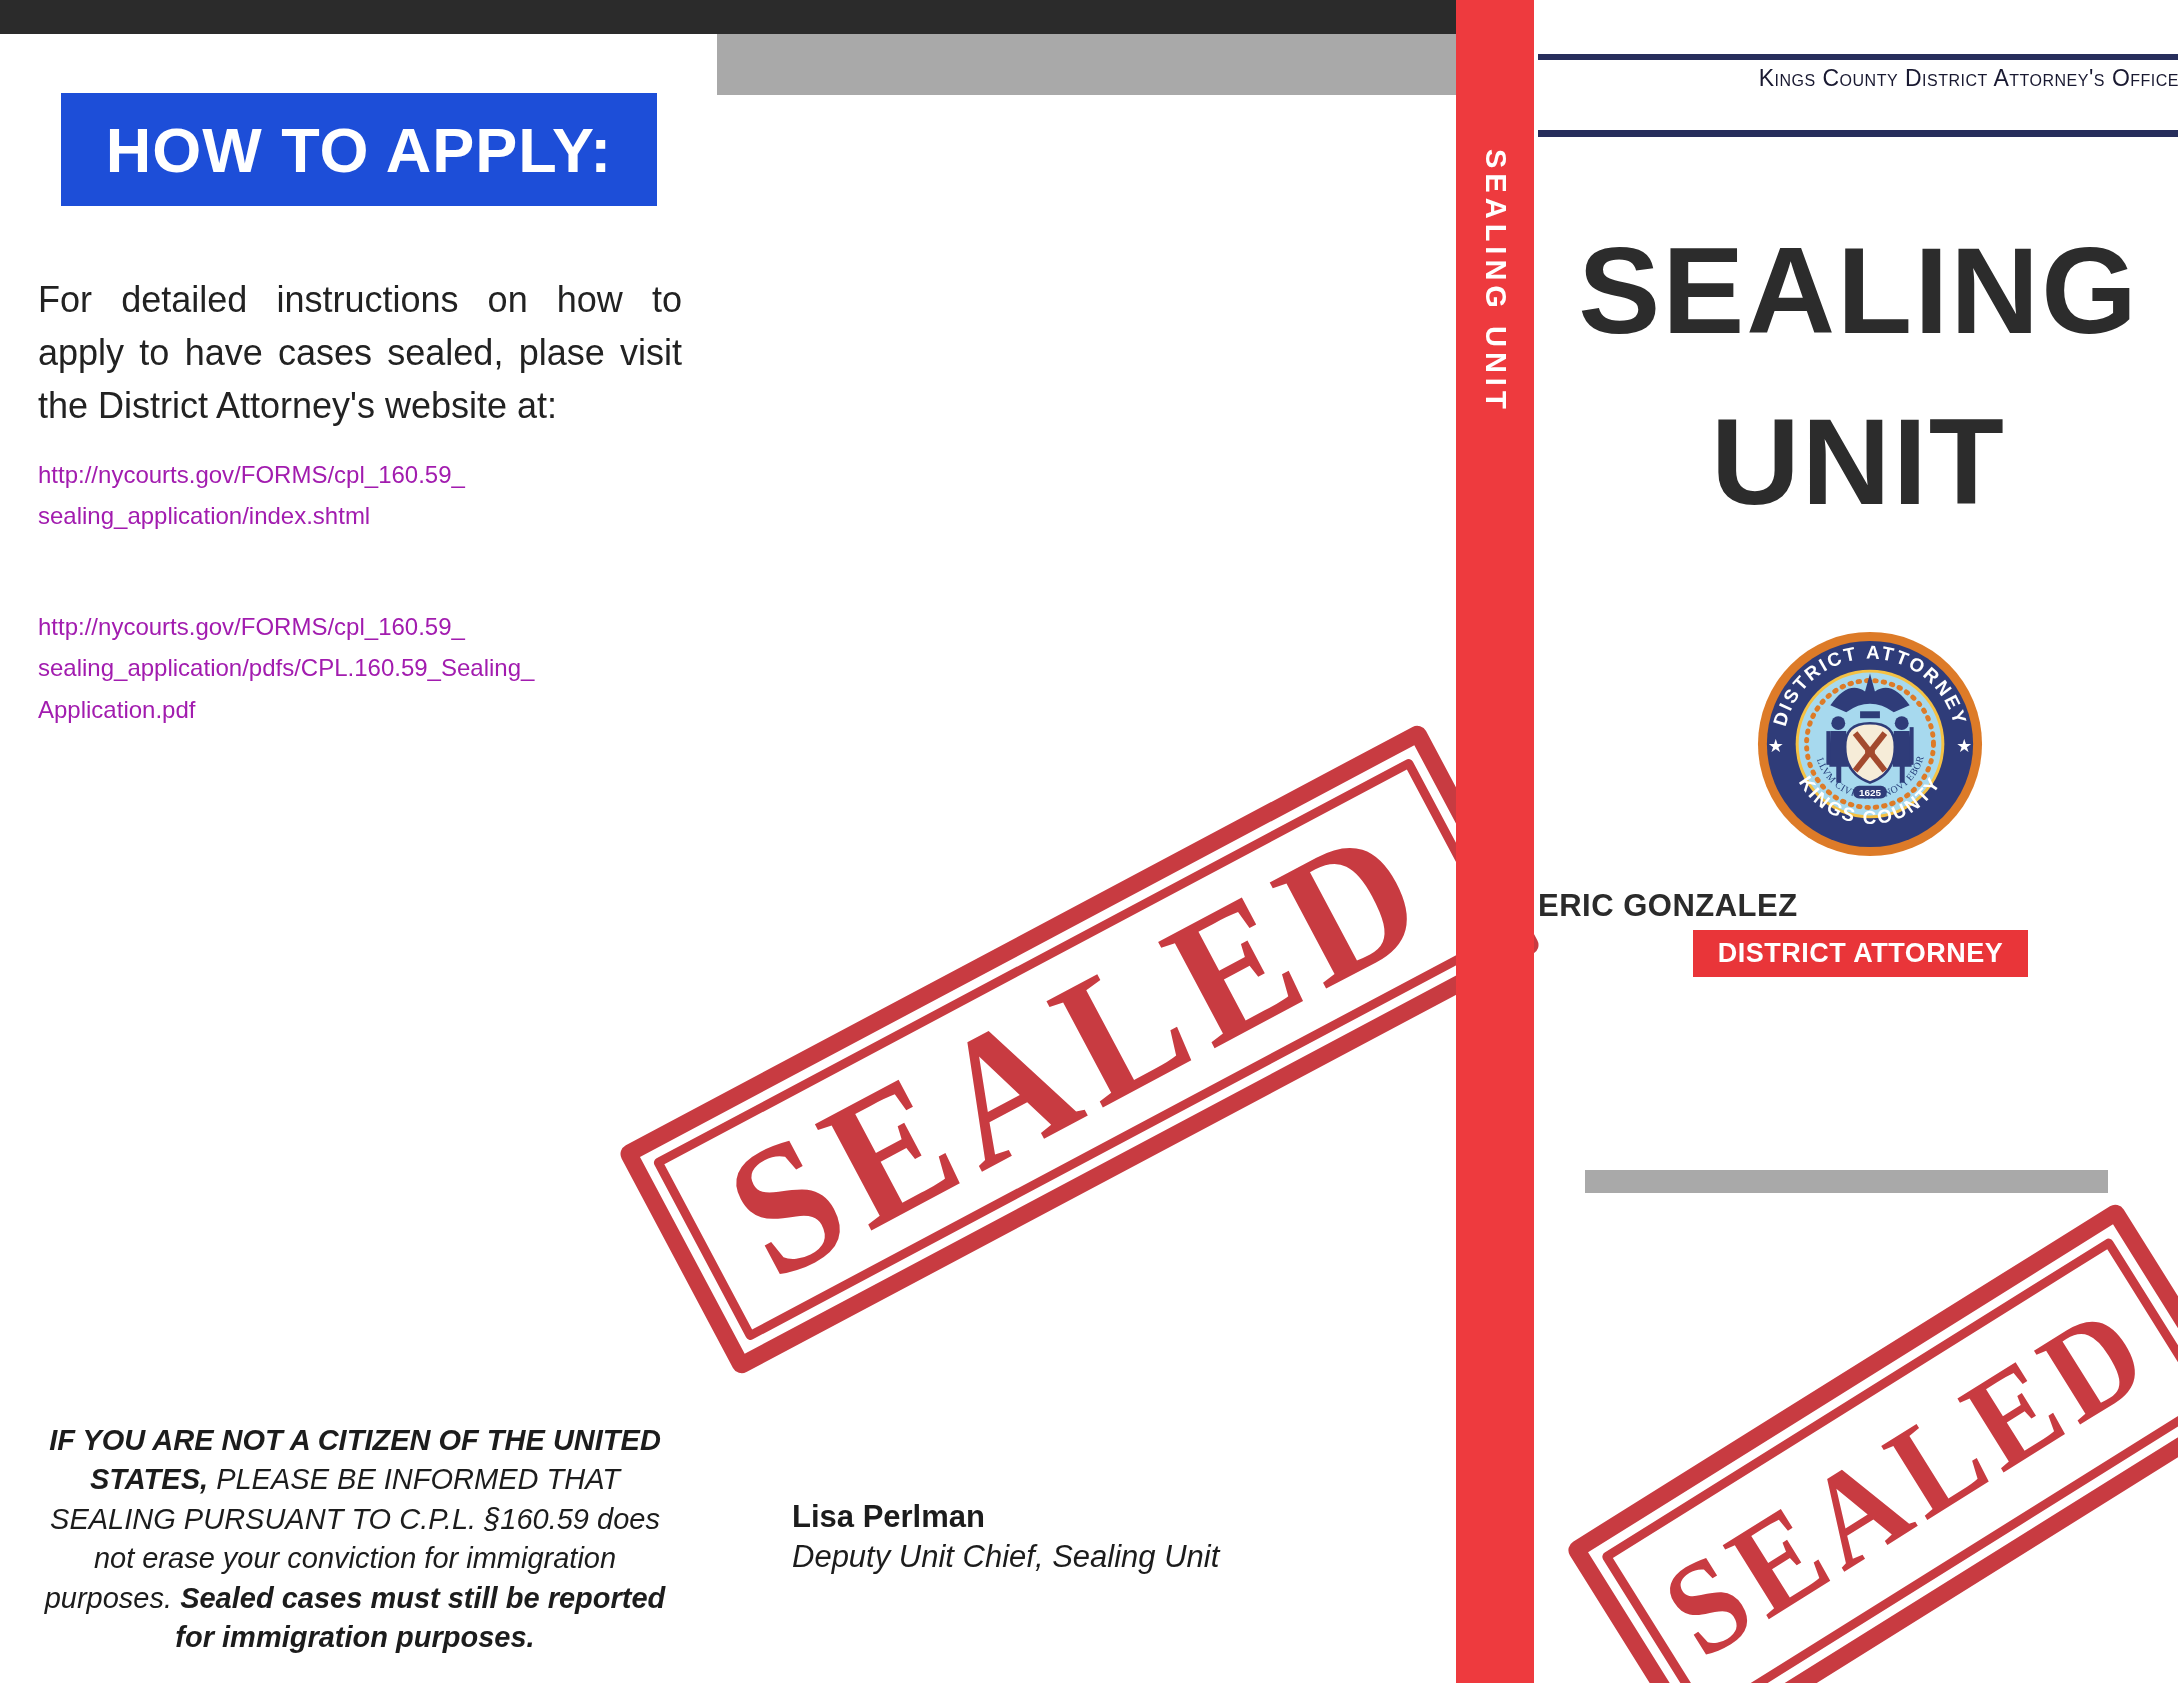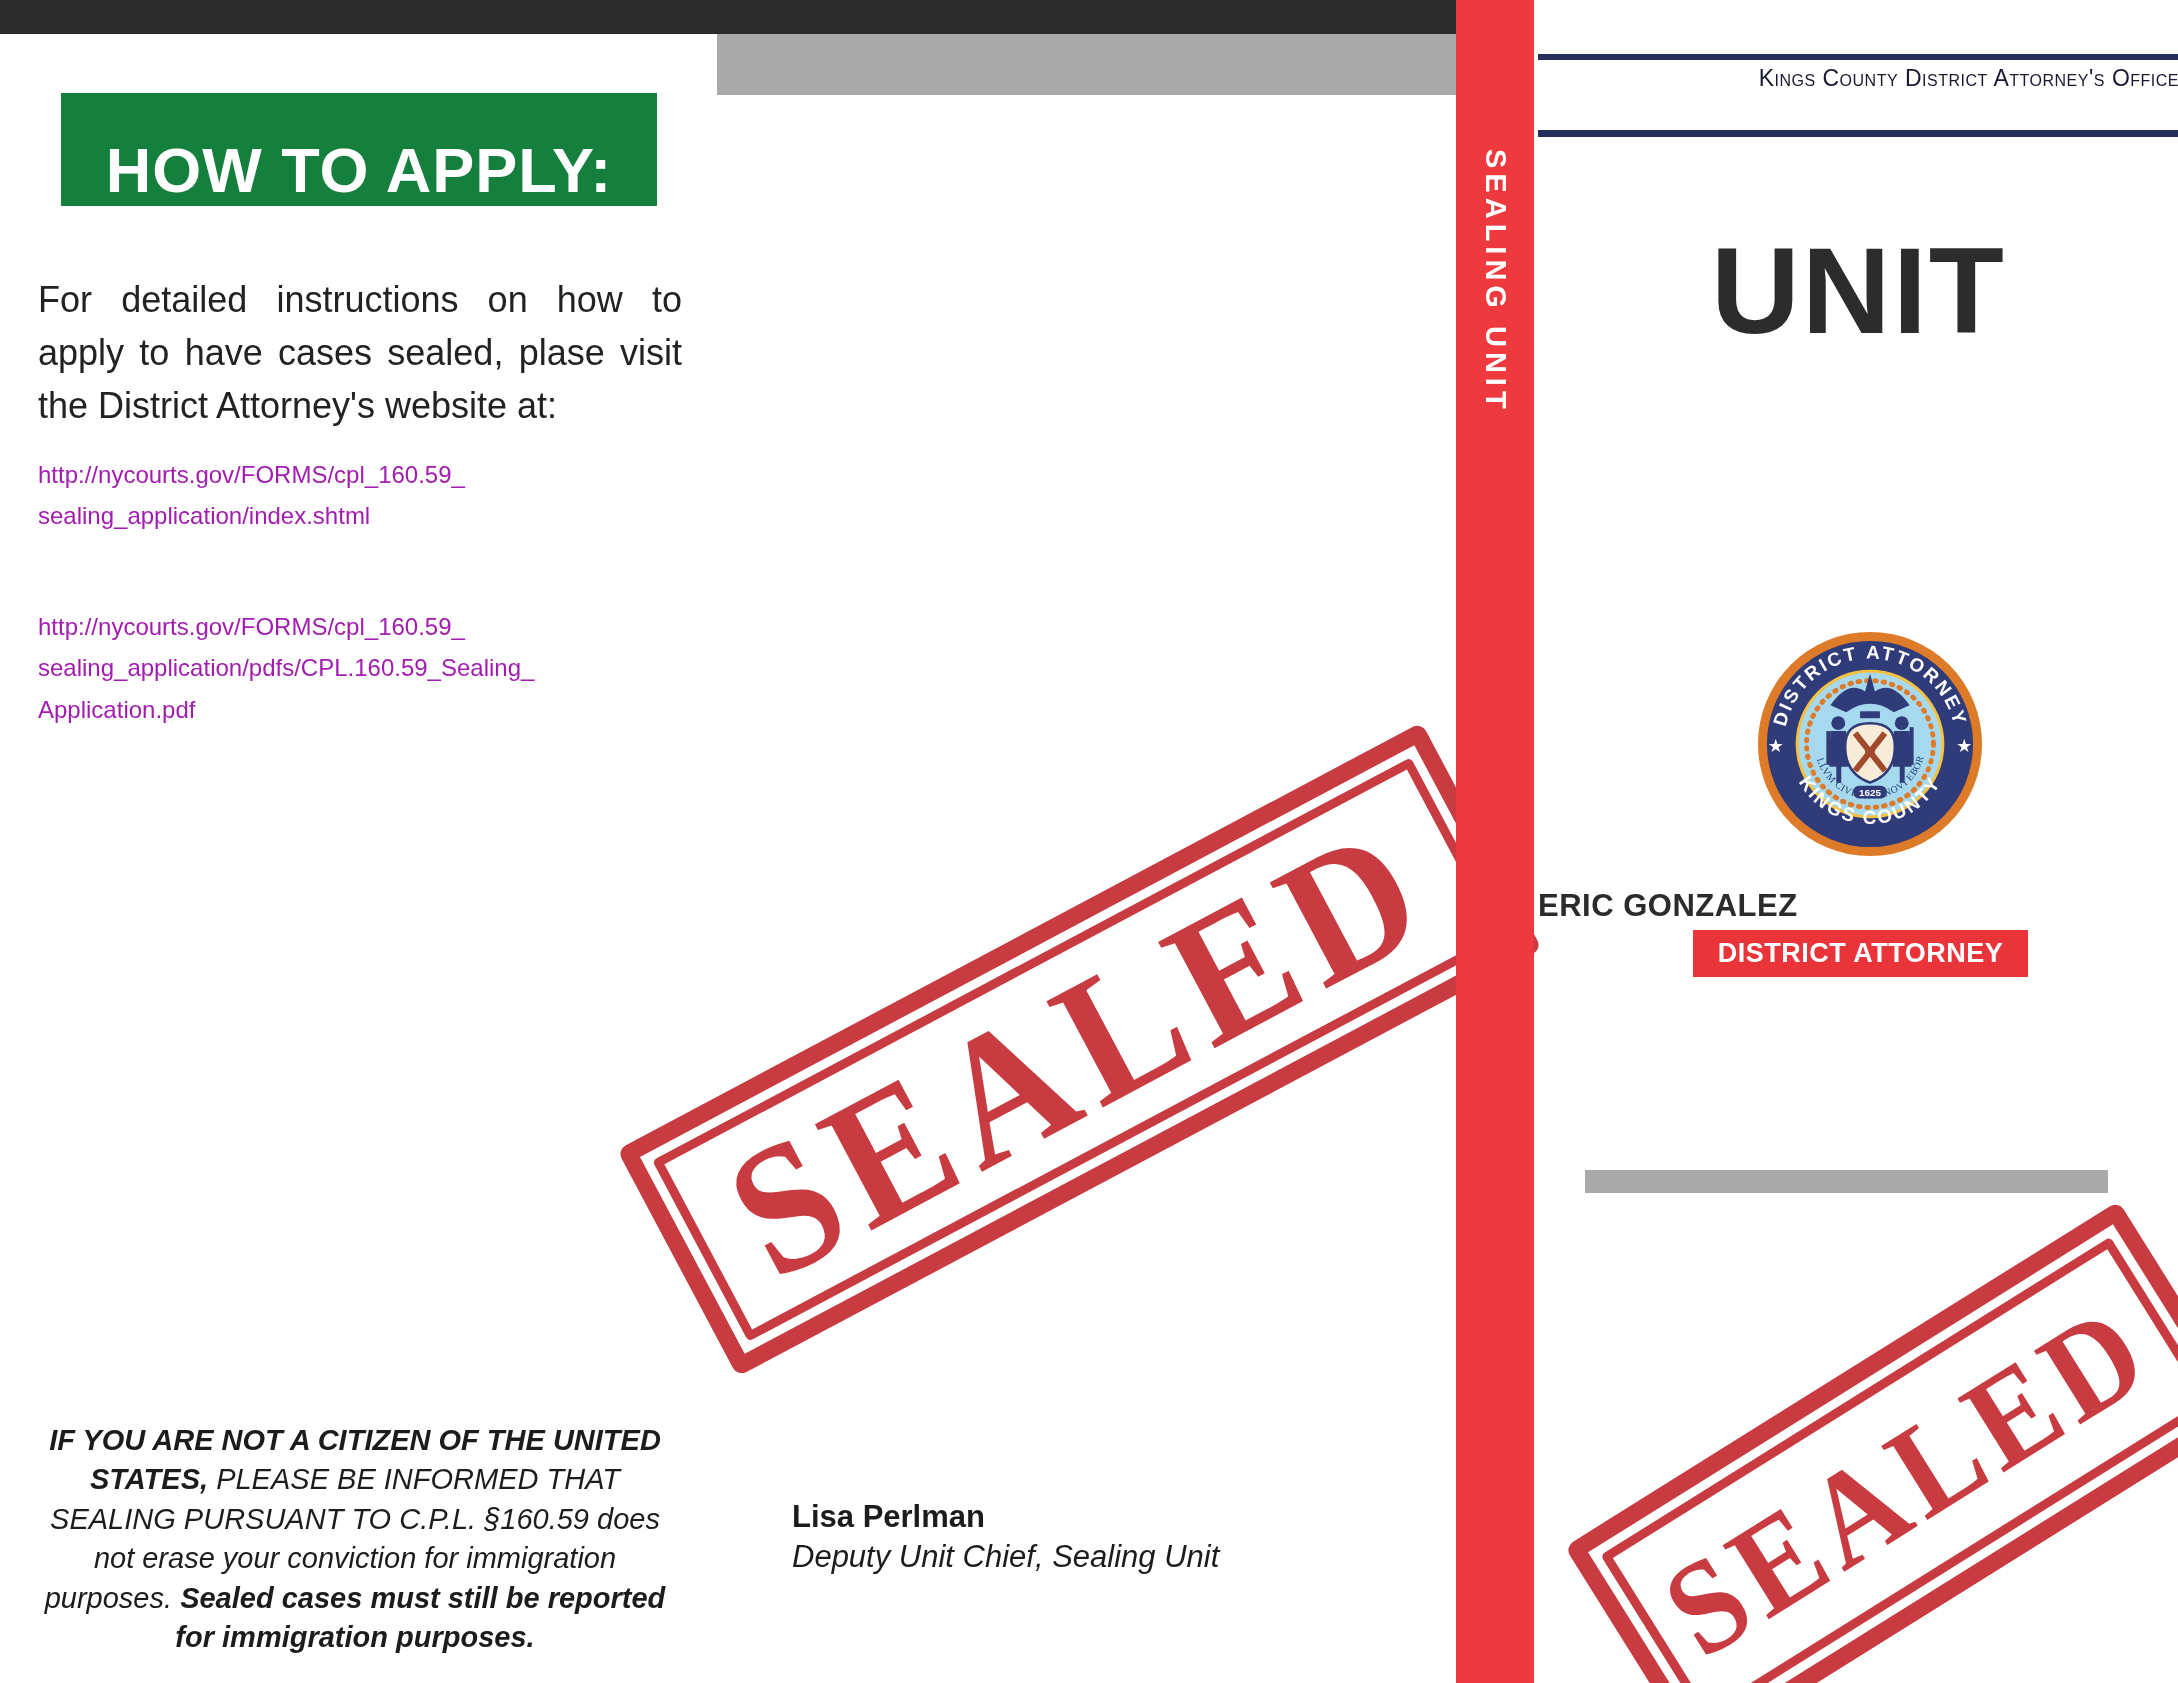--- a/index.html
+++ b/index.html
@@ -6,22 +6,22 @@
   .page{
     position:relative;width:2178px;height:1683px;background:#ffffff;overflow:hidden;
     font-family:"Liberation Sans",sans-serif;color:#1f1f1f;
   }
   
   .top-black-bar{position:absolute;left:0;top:0;width:1456px;height:34px;background:#2b2b2b;}
   .top-gray-bar{position:absolute;left:717px;top:34px;width:740px;height:61px;background:#a9a9a9;}
 
   
   .howto-banner{
-    position:absolute;left:61px;top:93px;width:596px;height:113px;background:#15803d;
-    display:flex;align-items:flex-end;justify-content:center;
+    position:absolute;left:61px;top:93px;width:596px;height:113px;background:#1d4ed8;
+    display:flex;align-items:center;justify-content:center;
   }
   .howto-banner span{
     color:#ffffff;font-size:63px;font-weight:800;letter-spacing:1px;
   }
   .intro-paragraph{
     position:absolute;left:38px;top:238px;width:644px;
     font-size:36px;line-height:1.47;text-align:justify;color:#222222;
   }
   .url-block{
     position:absolute;left:38px;width:653px;font-size:24px;line-height:1.72;color:#a21caf;
@@ -131,20 +131,21 @@
 
   <div class="spine">
     <div class="spine-label">SEALING UNIT</div>
   </div>
 
   <div class="rule rule-top"></div>
   <div class="office-header">Kings County District Attorney's Office</div>
   <div class="rule rule-bottom"></div>
 
   <div class="page-title">
+    <div>SEALING</div>
     <div>UNIT</div>
   </div>
 
   <svg class="seal" viewBox="0 0 234 234">
     <circle cx="117" cy="117" r="113" fill="#dd7b28"></circle>
     <circle cx="117" cy="117" r="104" fill="#2f3c79"></circle>
     <circle cx="117" cy="117" r="75" fill="#f5c143"></circle>
     <circle cx="117" cy="117" r="72" fill="#a7d9ee"></circle>
     <circle cx="117" cy="117" r="64" fill="none" stroke="#dd7b28" stroke-width="5" stroke-dasharray="1.5 7" stroke-linecap="round"></circle>
     <defs>

